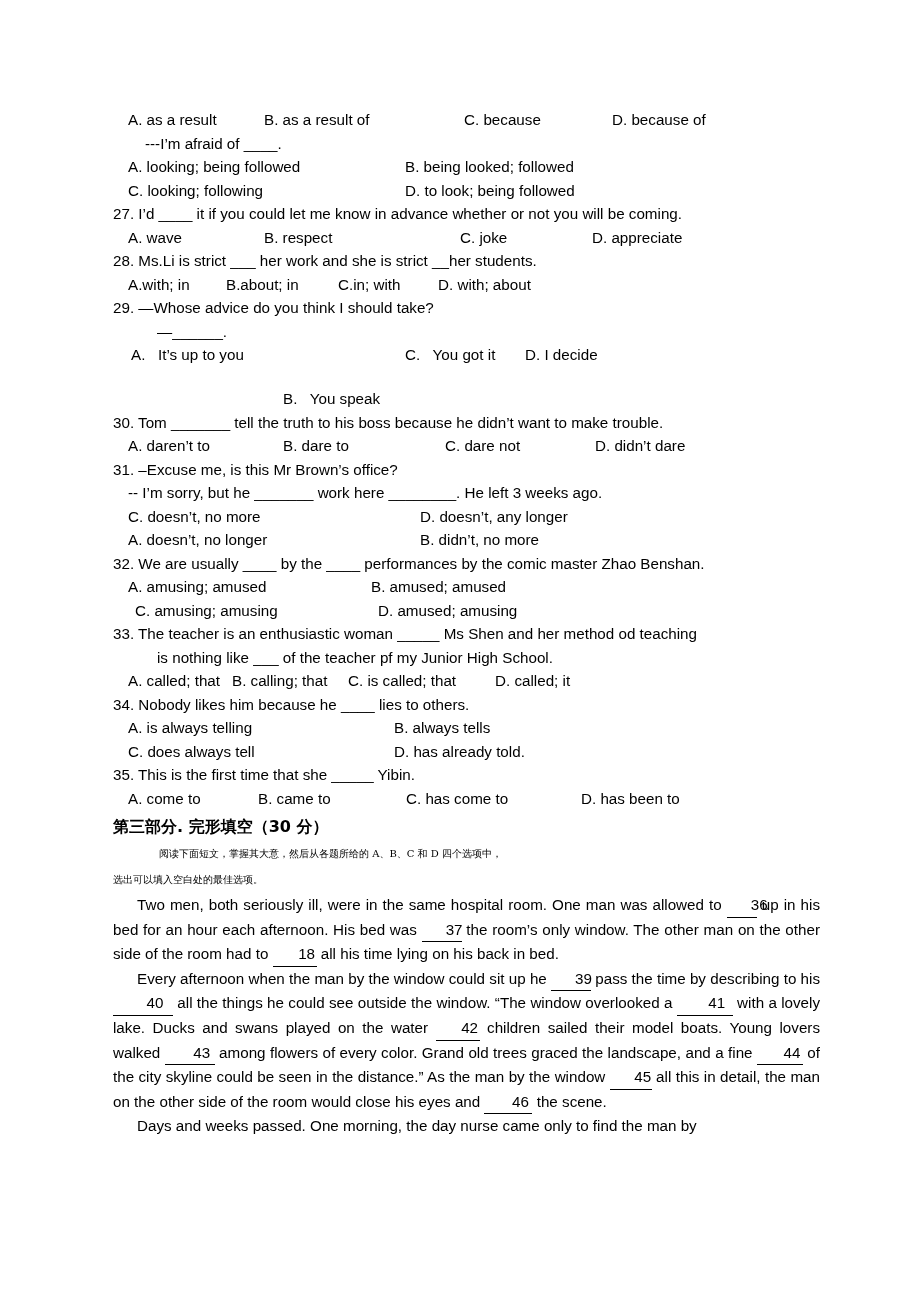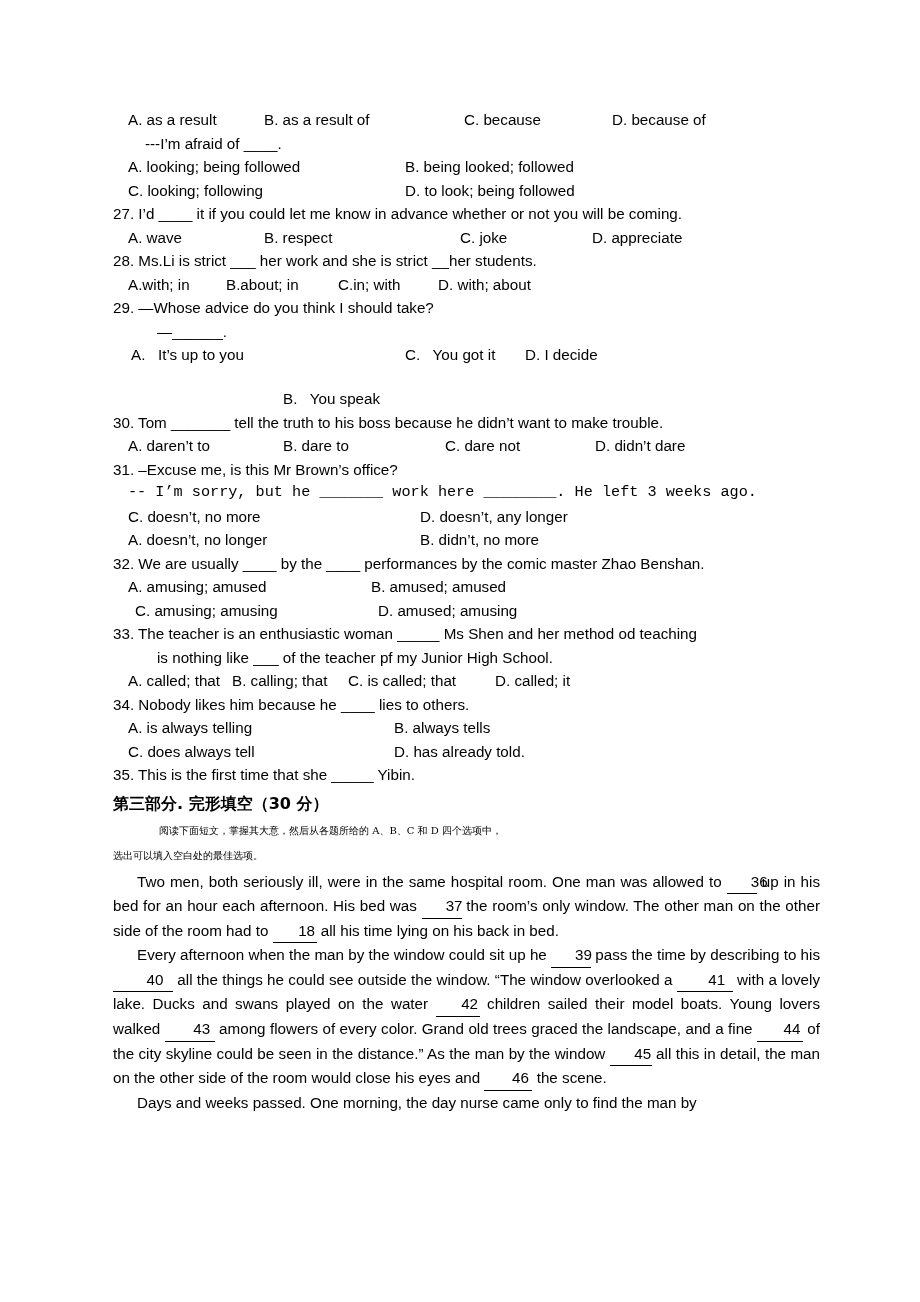--- a/index.html
+++ b/index.html
@@ -23,21 +23,21 @@
     padding: 108px 100px 0 113px;
   }
   .doc-body {
     font-size: 15.2px;
     line-height: 23.5px;
   }
   .qline {
     white-space: pre;
     line-height: 23.5px;
   }
-  .indent-1 { padding-left: 15px; font-family: Liberation Mono, monospace; }
+  .indent-1 { padding-left: 15px; }
   .indent-2 { padding-left: 32px; }
   .indent-3 { padding-left: 44px; }
 
   
   .opts {
     display: flex;
     line-height: 23.5px;
     white-space: pre;
   }
   .opt { flex: 0 0 auto; }
@@ -211,20 +211,26 @@
     <div class="opts cols2 q34">
       <span class="opt">A. is always telling</span>
       <span class="opt">B. always tells</span>
     </div>
     <div class="opts cols2 q34">
       <span class="opt">C. does always tell</span>
       <span class="opt">D. has already told.</span>
     </div>
 
     <div class="qline">35. This is the first time that she _____ Yibin.</div>
+    <div class="opts cols4 q35">
+      <span class="opt">A. come to</span>
+      <span class="opt">B. came to</span>
+      <span class="opt">C. has come to</span>
+      <span class="opt">D. has been to</span>
+    </div>
 
     <div class="sec-head"><span class="cn">第三部分</span><span class="cn">. </span><span class="cn">完形填空</span><span class="cn">（30 分）</span></div>
 
     <div class="cn-instr"><span class="first">阅读下面短文，掌握其大意，然后从各题所给的 A、B、C 和 D 四个选项中，</span></div>
     <div class="cn-instr"><span>选出可以填入空白处的最佳选项。</span></div>
 
     <div class="passage">
       <p><span>Two men, both seriously ill, were in the same hospital room. One man was allowed to </span><span class="numblank" style="width:30px">36</span><span> up in his bed for an hour each afternoon. His bed was </span><span class="numblank" style="width:40px">37</span><span> the room’s only window. The other man on the other side of the room had to </span><span class="numblank" style="width:44px">18</span><span> all his time lying on his back in bed.</span></p>
 
       <p style="margin-top:0px"><span>Every afternoon when the man by the window could sit up he </span><span class="numblank" style="width:40px">39</span><span> pass the time by describing to his </span><span class="numblank" style="width:60px">40</span><span> all the things he could see outside the window. “The window overlooked a </span><span class="numblank" style="width:56px">41</span><span> with a lovely lake. Ducks and swans played on the water </span><span class="numblank" style="width:44px">42</span><span> children sailed their model boats. Young lovers walked </span><span class="numblank" style="width:50px">43</span><span> among flowers of every color. Grand old trees graced the landscape, and a fine </span><span class="numblank" style="width:46px">44</span><span> of the city skyline could be seen in the distance.” As the man by the window </span><span class="numblank" style="width:42px">45</span><span> all this in detail, the man on the other side of the room would close his eyes and </span><span class="numblank" style="width:48px">46</span><span> the scene.</span></p>

